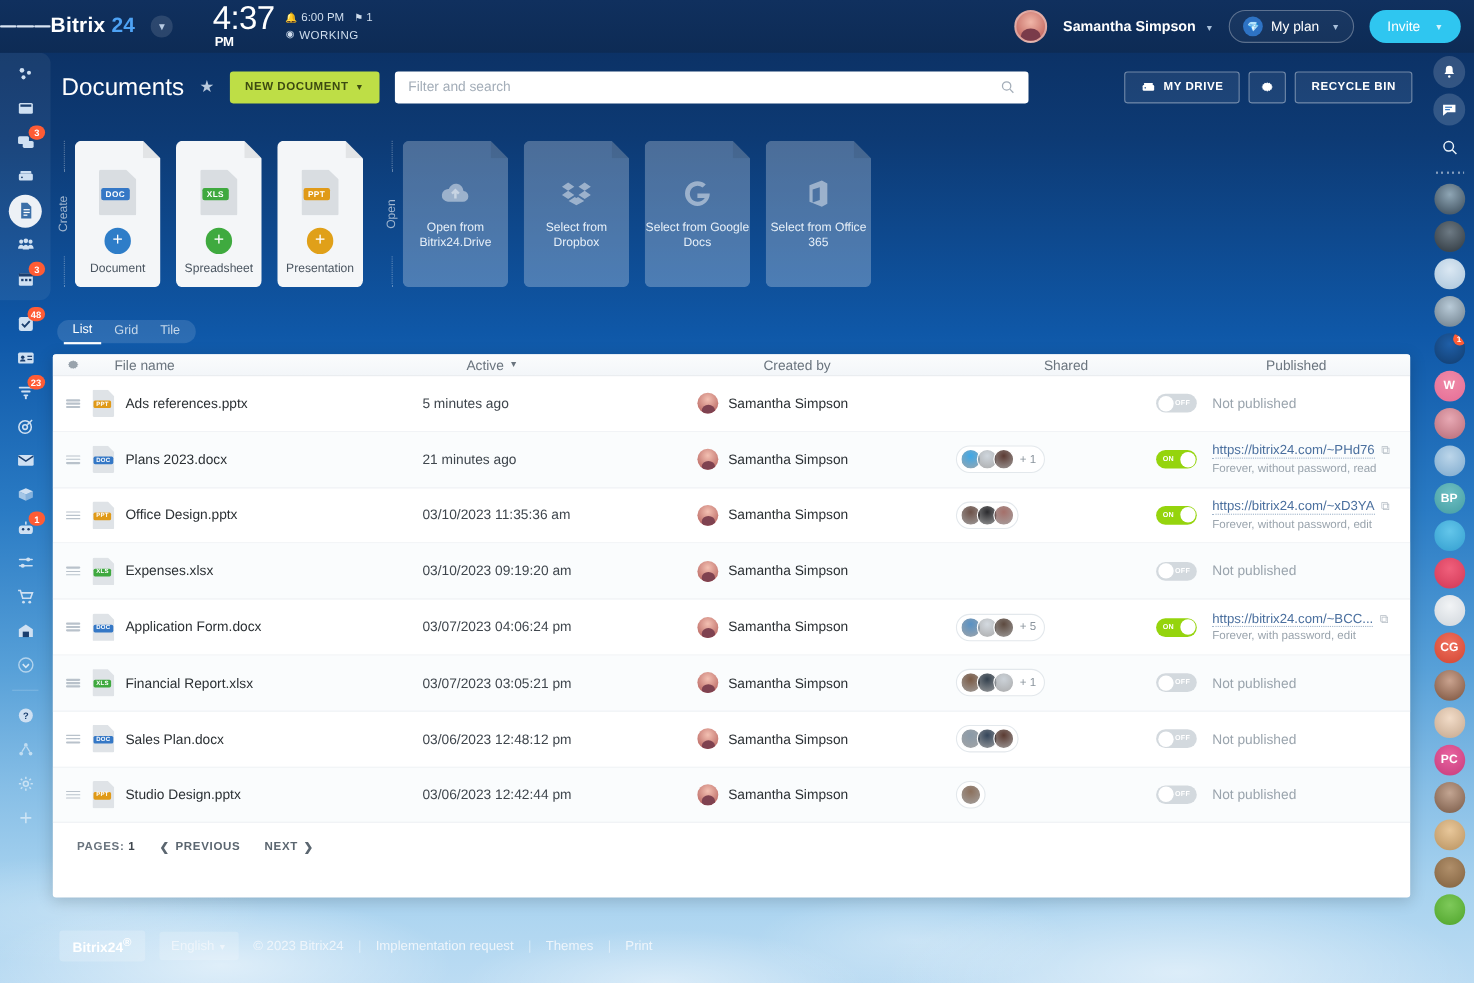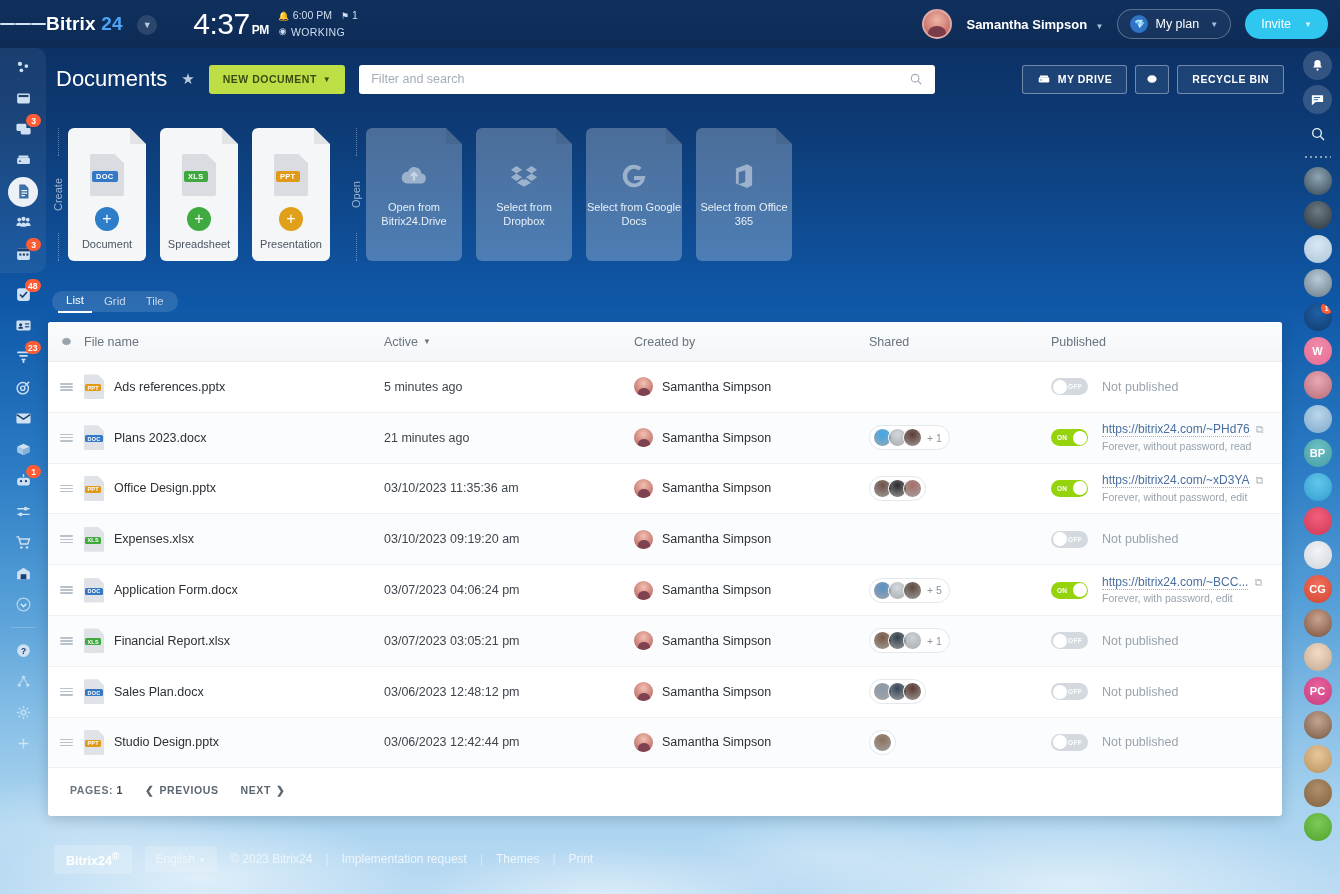--- a/index.html
+++ b/index.html
@@ -43,22 +43,22 @@
     margin-left:36px; width:440px; height:28px; border-radius:14px;
     background: rgba(255,255,255,.10);
     display:flex; align-items:center; padding: 0 12px;
   }
   .search-wrap input {
     flex:1; background:transparent; border:none; outline:none;
     color:#dce8f6; font-size:12.5px; font-family:inherit;
   }
   .search-wrap input::placeholder { color:#8ba5c4; }
   .clock {
-    margin-left:36px; display:flex; align-items:flex-end; color:#fff;
-    font-size:30px; letter-spacing:-.5px; line-height:1;
+    margin-left:36px; display:flex; color:#fff;
+    font-size:30px; letter-spacing:-.5px; line-height:1;flex-direction:column;
   }
   .clock .ampm { font-size:12px; margin-left:2px; margin-bottom:3px; font-weight:bold; }
   .timeblock { margin-left:10px; color:#cfdded; font-size:10.5px; line-height:1.55; }
   .timeblock .row1 { display:flex; gap:9px; align-items:center; }
   .timeblock .row2 { display:flex; gap:4px; align-items:center; letter-spacing:.4px; }
   .mini-ic { font-size:9px; }
   .user-area { margin-left:auto; display:flex; align-items:center; gap:14px; padding-right:12px; }
   .avatar-top {
     width:30px;height:30px;border-radius:50%;
     background: radial-gradient(circle at 50% 35%, #f0b6a8, #c9726a 70%);
@@ -218,23 +218,23 @@
   .vtab { color:#c6d8ea; font-size:11.5px; padding:0 8px; cursor:pointer; line-height:21px; }
   .vtab.on { color:#fff; border-bottom:2px solid #fff;text-align:center; }
 
   
   .panel {
     position:absolute; top:322px; left:48px; width:1234px; height:494px;
     background:#fff; border-radius:3px; overflow:hidden; z-index:12;
     box-shadow: 0 3px 14px rgba(0,0,0,.17);
   }
   .thead {
-    display:flex; align-items:center; height:40px;
+    display:flex; align-items:center; height:20px;
     background: linear-gradient(180deg,#fbfcfd,#f3f6f9);
-    border-bottom:1px solid #e8ecef; color:#6a747e; font-size:12.5px;
+    border-bottom:1px solid #e8ecef; color:#6a747e; font-size:12.5px;gap:20px;
   }
   .c-gear { width:36px; display:flex;align-items:center;justify-content:center; cursor:pointer; }
   .c-name { flex:0 0 300px; }
   .c-act  { flex:0 0 250px; }
   .c-by   { flex:0 0 235px; }
   .c-sh   { flex:0 0 182px; }
   .c-pub  { flex:1; }
   .thead .c-act { display:flex; align-items:center; gap:5px; }
   .row {
     display:flex; align-items:center; height:50.8px;

